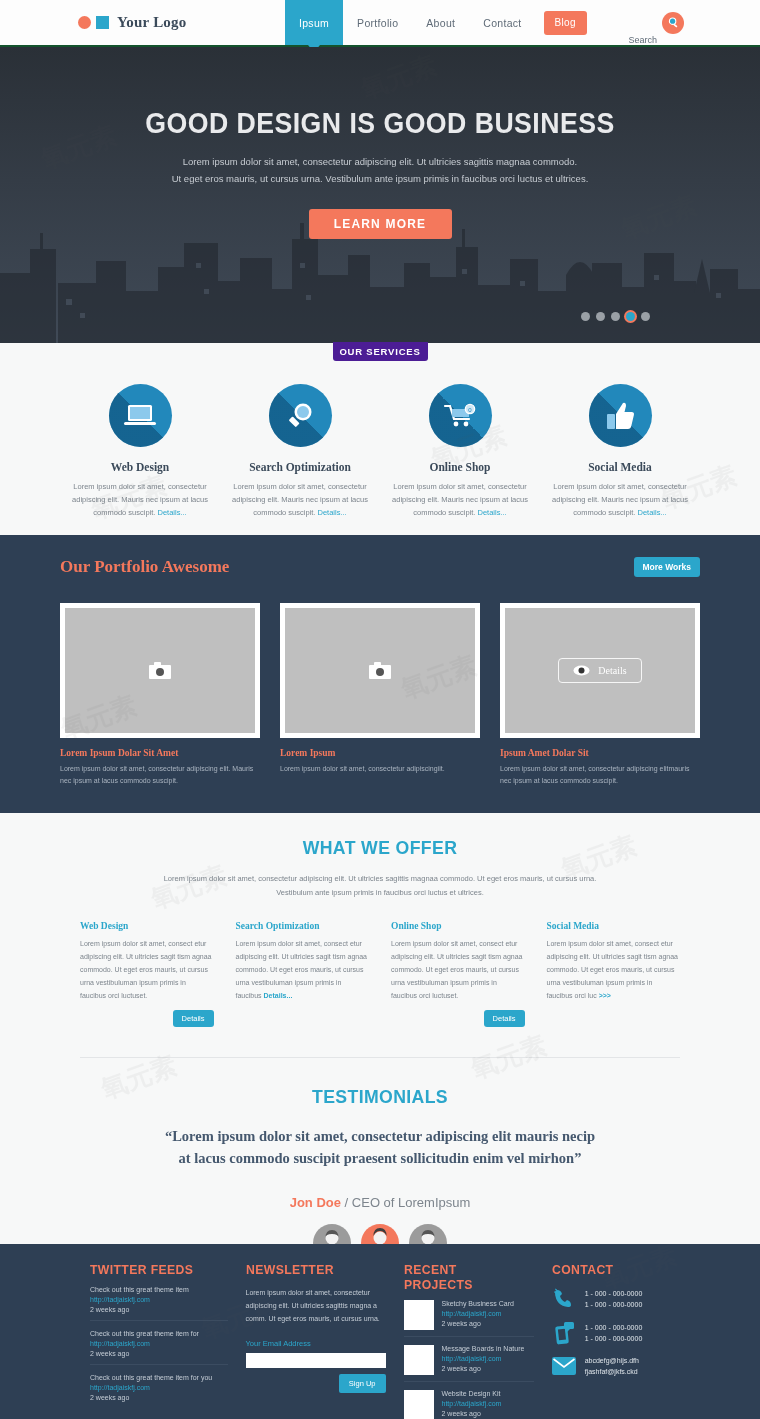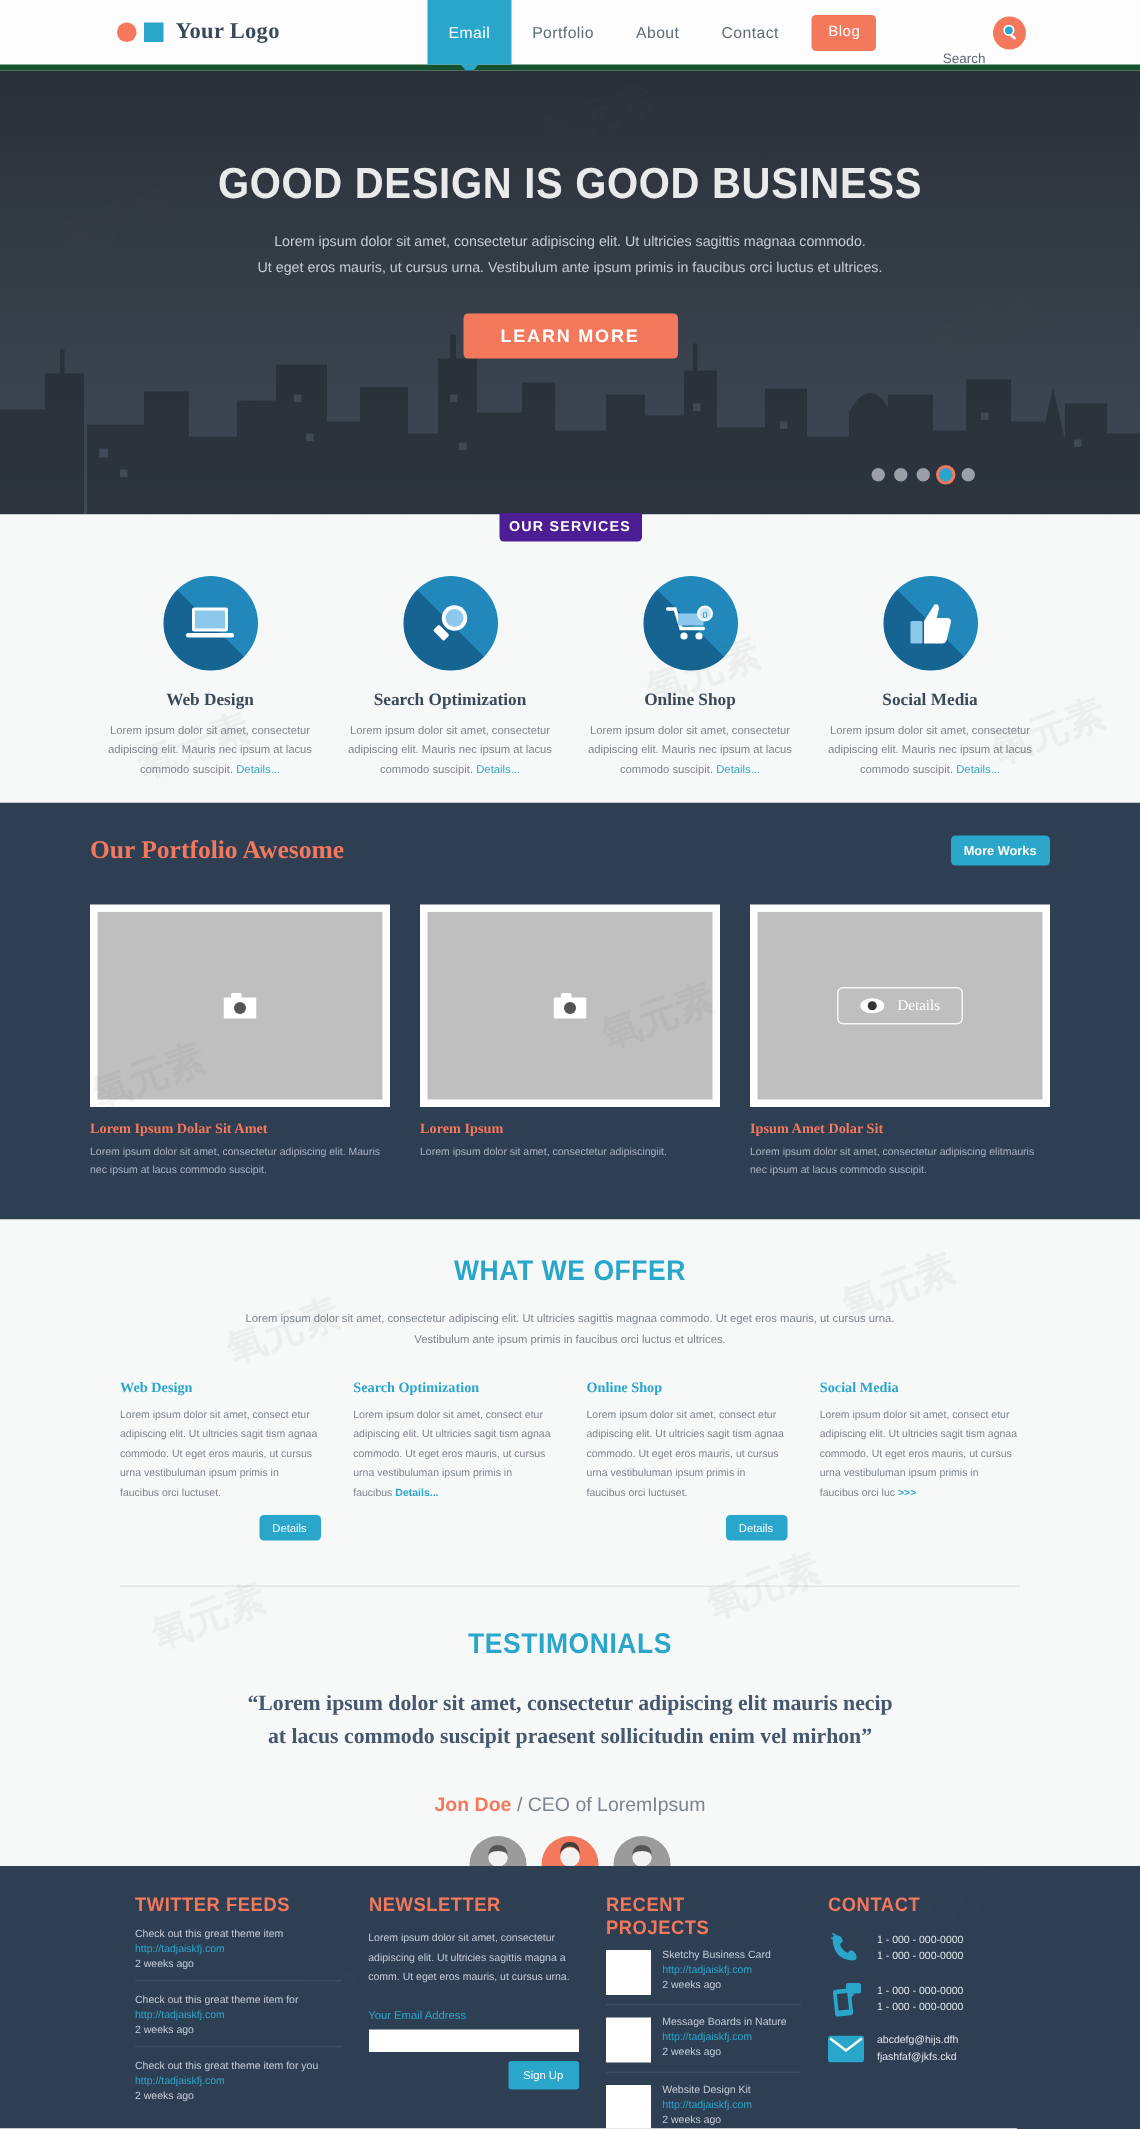--- a/index.html
+++ b/index.html
@@ -6,21 +6,21 @@
   html,body { width:760px; }
   body {
     font-family: "Liberation Sans", sans-serif;
     background:#fff; width:760px; height:1419px; overflow:hidden;
     position:relative;
   }
   .page { width:760px; height:1419px; position:relative; }
 
   
   .navbar { height:47px; background:#fdfdfd; display:flex; align-items:stretch;
-            position:relative; border-bottom:4px solid #14532d; }
+            position:relative; border-bottom:2px solid #14532d; }
   .nav-inner { width:620px; margin:0 auto; display:flex; align-items:stretch; position:relative; }
   .logo { display:flex; align-items:center; gap:5px; width:215px; padding-left:8px; }
   .logo-dot { width:13px; height:13px; border-radius:50%; background:#f4785c; display:block; }
   .logo-sq { width:13px; height:13px; background:#2ba6cb; display:block; }
   .logo-text { font-family:"Liberation Serif", serif; font-size:15px; color:#3b4a5a; font-weight:700;
                letter-spacing:.2px; margin-left:3px; }
   .menu { display:flex; align-items:stretch; }
   .menu-item { display:flex; align-items:center; padding:0 14px; font-size:10.5px;
                color:#5f6b77; letter-spacing:.3px; cursor:pointer; position:relative; }
   .menu-item.active { background:#2ba6cb; color:#fff; }
@@ -154,21 +154,21 @@
 <div class="page">
 
   <div class="navbar">
     <div class="nav-inner">
       <div class="logo">
         <span class="logo-dot"></span>
         <span class="logo-sq"></span>
         <span class="logo-text">Your Logo</span>
       </div>
       <div class="menu">
-        <div class="menu-item active">Email</div>
+        <div class="menu-item active">Ipsum</div>
         <div class="menu-item">Portfolio</div>
         <div class="menu-item">About</div>
         <div class="menu-item">Contact</div>
         <div class="menu-item blog-btn">Blog</div>
       </div>
       <div class="search-area">
         <span class="search-label">Search</span>
         <div class="search-btn">
           <svg width="13" height="13" viewBox="0 0 13 13">
             <circle cx="5.6" cy="5.2" r="3.1" fill="#fff" stroke="#fff" stroke-width="1.3"></circle>

